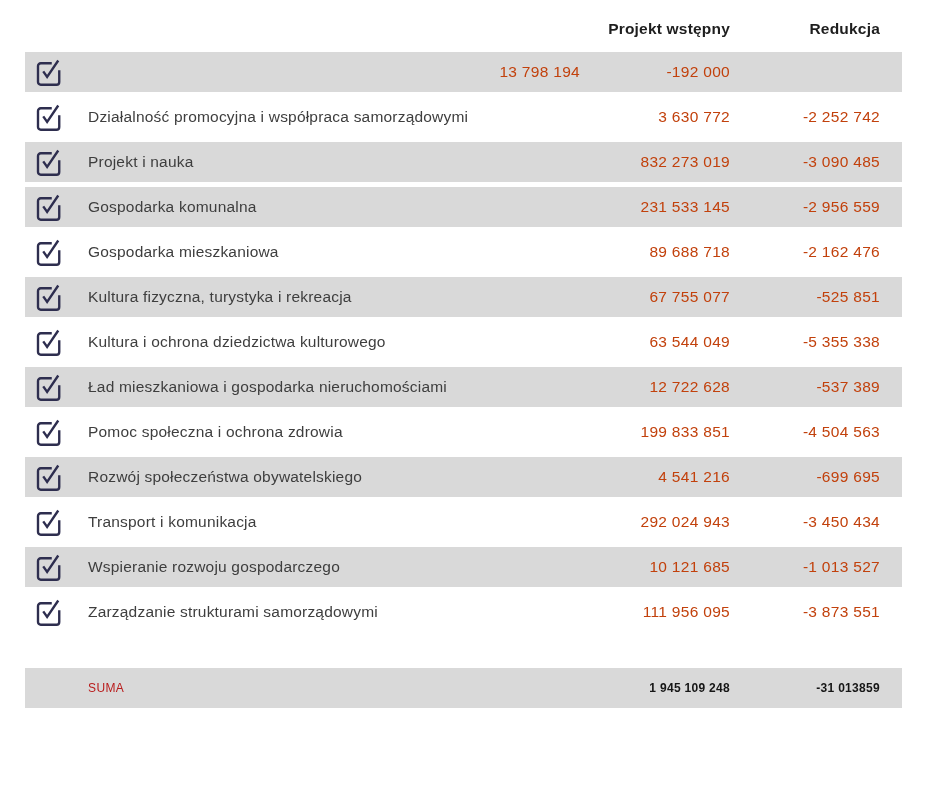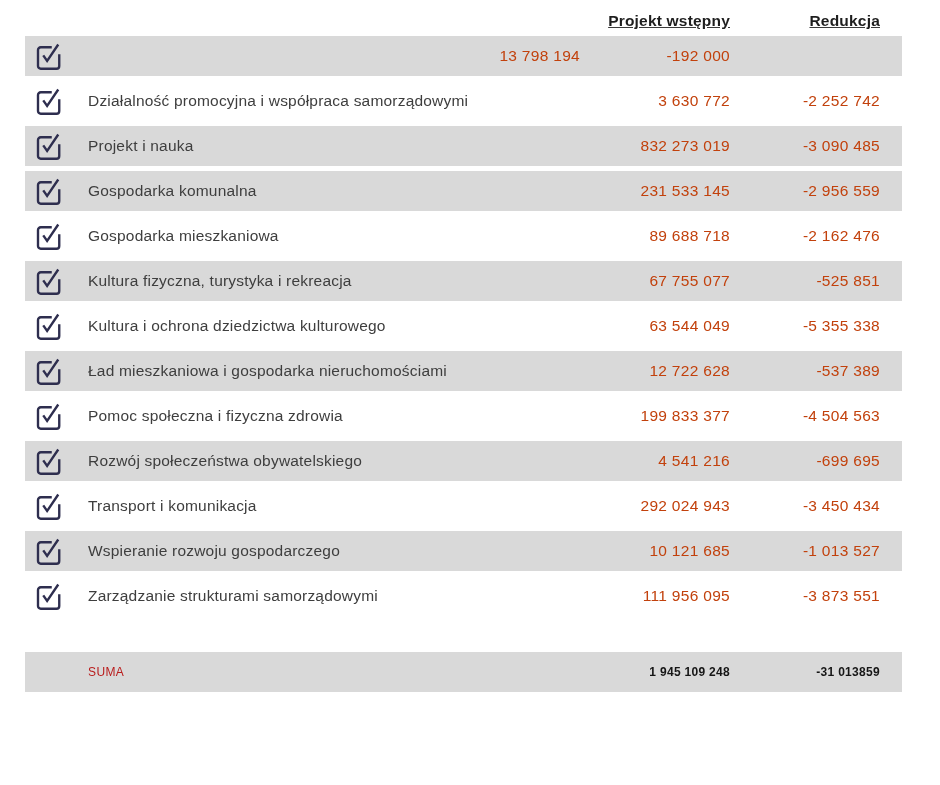--- a/index.html
+++ b/index.html
@@ -12,21 +12,21 @@
   .sheet { position: relative; width: 940px; height: 785px; }
 
   .grid-row {
     display: grid;
     grid-template-columns: 63px 1fr 150px 150px;
     align-items: center;
     margin: 0 38px 0 25px;
     padding-right: 22px;
   }
 
-  .header-row { height: 36px; text-decoration: underline; }
+  .header-row { height: 52px; }
   .header-row .col-head {
     font-weight: 700;
     font-size: 15.5px;
     color: #1e1e1e;
     text-align: right;
     letter-spacing: 0.2px;
     padding-top: 6px;
   }
 
   .row {
@@ -188,22 +188,22 @@
     <div class="num">-537 389</div>
   </div>
 
   <div class="grid-row row">
     <div class="cell-check">
       <svg class="checkbox" viewBox="0 0 24 24" xmlns="http://www.w3.org/2000/svg">
         <path d="M21 10.5 V20 a2.2 2.2 0 0 1 -2.2 2.2 H6.2 A2.2 2.2 0 0 1 4 20 V7.2 A2.2 2.2 0 0 1 6.2 5 H15"></path>
         <polyline points="8.2 11.5 11.3 16 20.2 2.8"></polyline>
       </svg>
     </div>
-    <div class="label">Pomoc społeczna i fizyczna zdrowia</div>
-    <div class="num">199 833 377</div>
+    <div class="label">Pomoc społeczna i ochrona zdrowia</div>
+    <div class="num">199 833 851</div>
     <div class="num">-4 504 563</div>
   </div>
 
   <div class="grid-row row alt">
     <div class="cell-check">
       <svg class="checkbox" viewBox="0 0 24 24" xmlns="http://www.w3.org/2000/svg">
         <path d="M21 10.5 V20 a2.2 2.2 0 0 1 -2.2 2.2 H6.2 A2.2 2.2 0 0 1 4 20 V7.2 A2.2 2.2 0 0 1 6.2 5 H15"></path>
         <polyline points="8.2 11.5 11.3 16 20.2 2.8"></polyline>
       </svg>
     </div>

